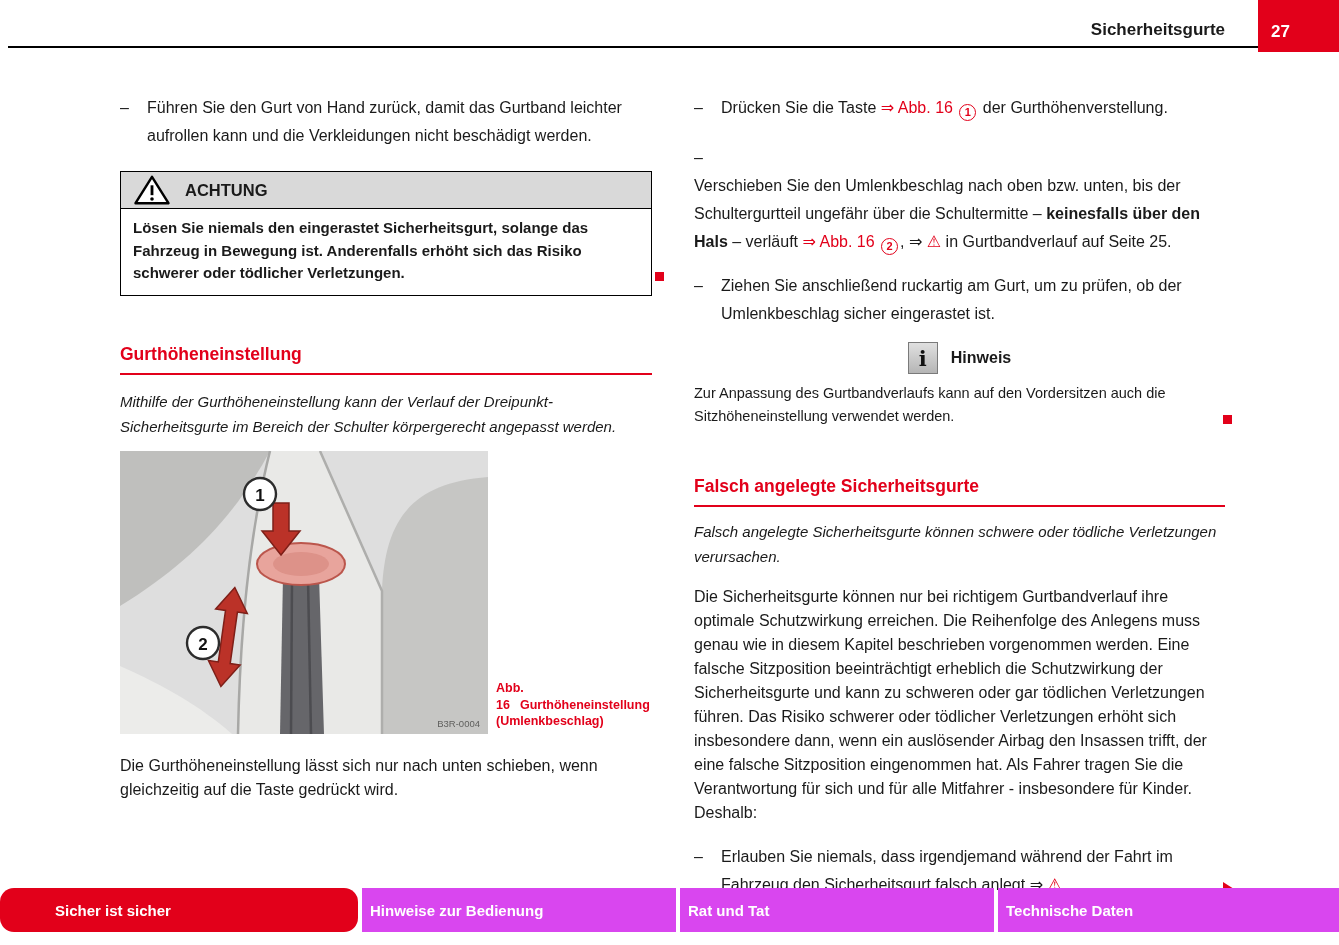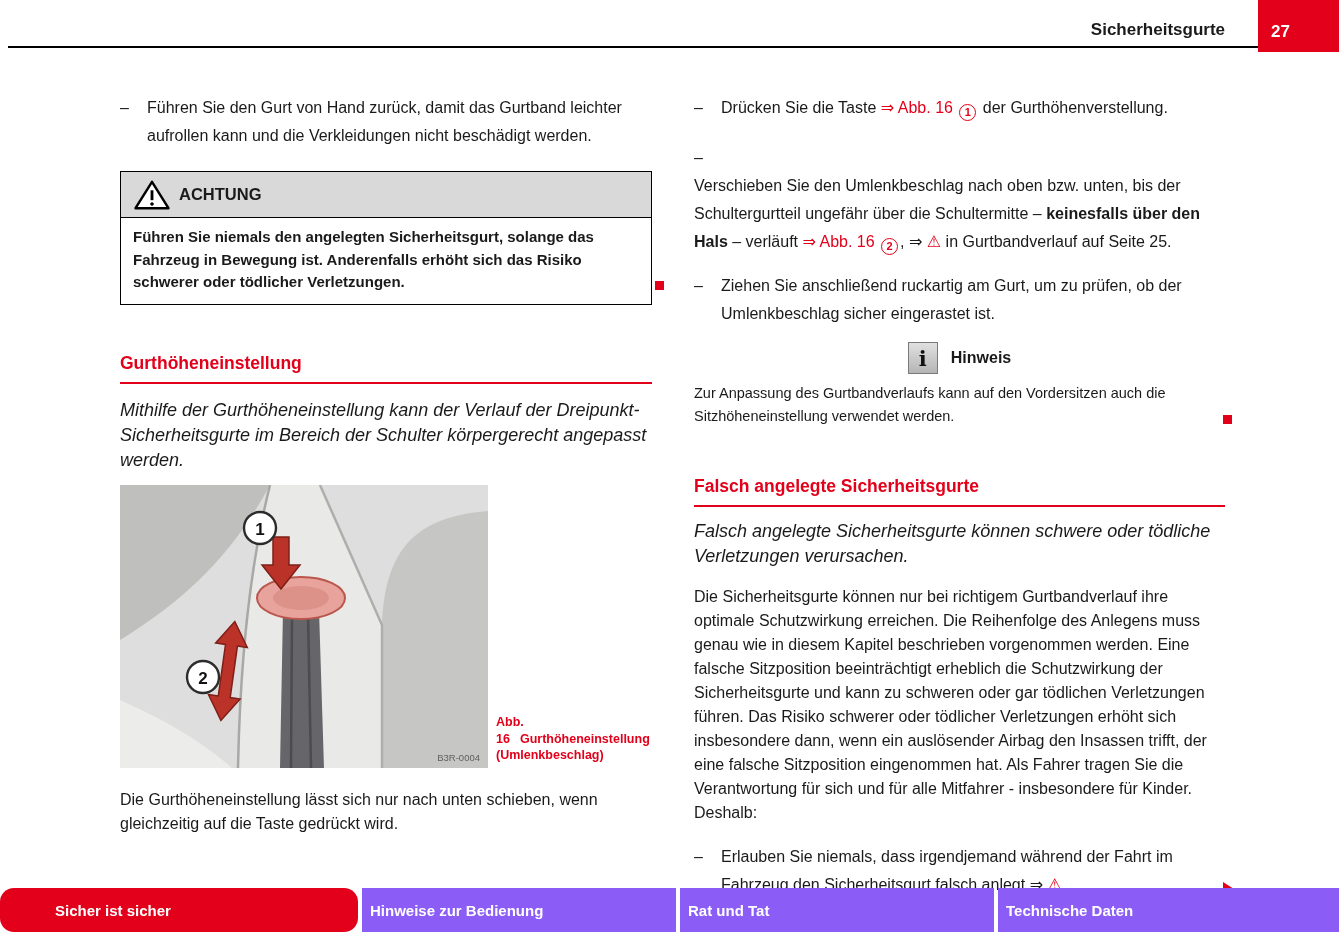--- a/index.html
+++ b/index.html
@@ -24,30 +24,30 @@
   .bt { flex:1; }
   .bold { font-weight:bold; }
   .ref { color:var(--red);text-align:center; }
   .warn-glyph { color:var(--red); font-family:"DejaVu Sans",sans-serif; }
   .circ { display:inline-flex; align-items:center; justify-content:center;
           width:17px; height:17px; border:1.5px solid var(--red); border-radius:50%;
           color:var(--red); font-size:11px; font-weight:bold; vertical-align:-3px; margin:0 2px; }
 
   
   .warnbox { margin-top:21px; border:1px solid #000; position:relative; }
-  .warnhead { background:#d9d9d9; border-bottom:1px solid #000; height:46px;
-              display:flex; align-items:center; gap:8px; padding:0 12px;
+  .warnhead { background:#d9d9d9; border-bottom:1px solid #000; height:37px;
+              display:flex; align-items:center; gap:14px; padding:0 12px;
               font-weight:bold; font-size:16.5px; }
   .warnbody { padding:8px 12px 10px; font-weight:bold; font-size:15px; line-height:22.5px; }
   .sq { width:9px; height:9px; background:var(--red); display:block; }
   .sq-warn { position:absolute; right:-13px; bottom:14px; }
 
   .h1 { margin-top:48px; color:var(--red); font-size:17.5px; font-weight:bold;
         border-bottom:2.5px solid var(--red); padding-bottom:8px; }
-  .lead { margin-top:14px; font-style:italic; font-size:18px; line-height:25px; }
+  .lead { margin-top:14px; font-style:italic; font-size:15px; line-height:25px; }
 
   
   .figrow { margin-top:12px; display:flex; align-items:flex-end; }
   .fig { flex:none; width:368px; height:283px; display:block; }
   .figcap { margin-left:8px; width:152px; color:var(--red); font-weight:bold;
             font-size:12.5px; line-height:16.5px; padding-bottom:4px; }
   .figcap .cap-label { margin-right:10px; }
   .para { margin-top:20px; font-size:16px; line-height:24px; }
 
   
@@ -61,21 +61,21 @@
   .notetitle { font-weight:bold; font-size:16px; }
   .notebody { margin-top:8px; font-size:14.5px; line-height:23px; }
   .sq-note { position:absolute; right:-7px; bottom:4px; }
 
   .bodytext { margin-top:16px; font-size:16px; line-height:24px; }
   .b-lead2 { margin-top:12px; }
   .tri { position:absolute; right:-9px; bottom:3px; width:0; height:0;
          border-left:11px solid var(--red); border-top:7px solid transparent; border-bottom:7px solid transparent; }
 
   
-  .ftab { position:absolute; top:888px; height:44px; background:#8b5cf6; color:#fff;
+  .ftab { position:absolute; top:888px; height:44px; background:#d946ef; color:#fff;
           font-weight:bold; font-size:15px; display:flex; align-items:center; }
   #ft0 { left:0;    width:358px; background:var(--red); padding-left:55px;border-radius:14px; }
   #ft1 { left:362px; width:314px; padding-left:8px; }
   #ft2 { left:680px; width:314px; padding-left:8px; }
   #ft3 { left:998px; width:341px; padding-left:8px; }
 
   .mt-b1 { margin-top:94px; }
   .mt-b2 { margin-top:22px;flex-direction:column; }
   .mt-b3 { margin-top:16px; }
   .mt-b4 { margin-top:18px; }
@@ -100,21 +100,21 @@
 
     <div class="warnbox">
       <div class="warnhead">
         <svg width="38" height="32" viewBox="0 0 40 34">
           <path d="M20 3 L37.5 31 L2.5 31 Z" fill="#fff" stroke="#000" stroke-width="2.6" stroke-linejoin="round"></path>
           <rect x="18.5" y="12" width="3" height="10.5" fill="#000"></rect>
           <circle cx="20" cy="26.6" r="1.9" fill="#000"></circle>
         </svg>
         <span>ACHTUNG</span>
       </div>
-      <div class="warnbody">Führen Sie niemals den angelegten Sicherheitsgurt, solange das Fahrzeug in Bewegung ist. Anderenfalls erhöht sich das Risiko schwerer oder tödlicher Verletzungen.</div>
+      <div class="warnbody">Lösen Sie niemals den eingerastet Sicherheitsgurt, solange das Fahrzeug in Bewegung ist. Anderenfalls erhöht sich das Risiko schwerer oder tödlicher Verletzungen.</div>
       <span class="sq sq-warn"></span>
     </div>
 
     <div class="h1">Gurthöheneinstellung</div>
 
     <div class="lead">Mithilfe der Gurthöheneinstellung kann der Verlauf der Dreipunkt-Sicherheitsgurte im Bereich der Schulter körpergerecht angepasst werden.</div>
 
     <div class="figrow">
       <svg class="fig" viewBox="0 0 368 283">
         <rect width="368" height="283" fill="#dedede"></rect>

